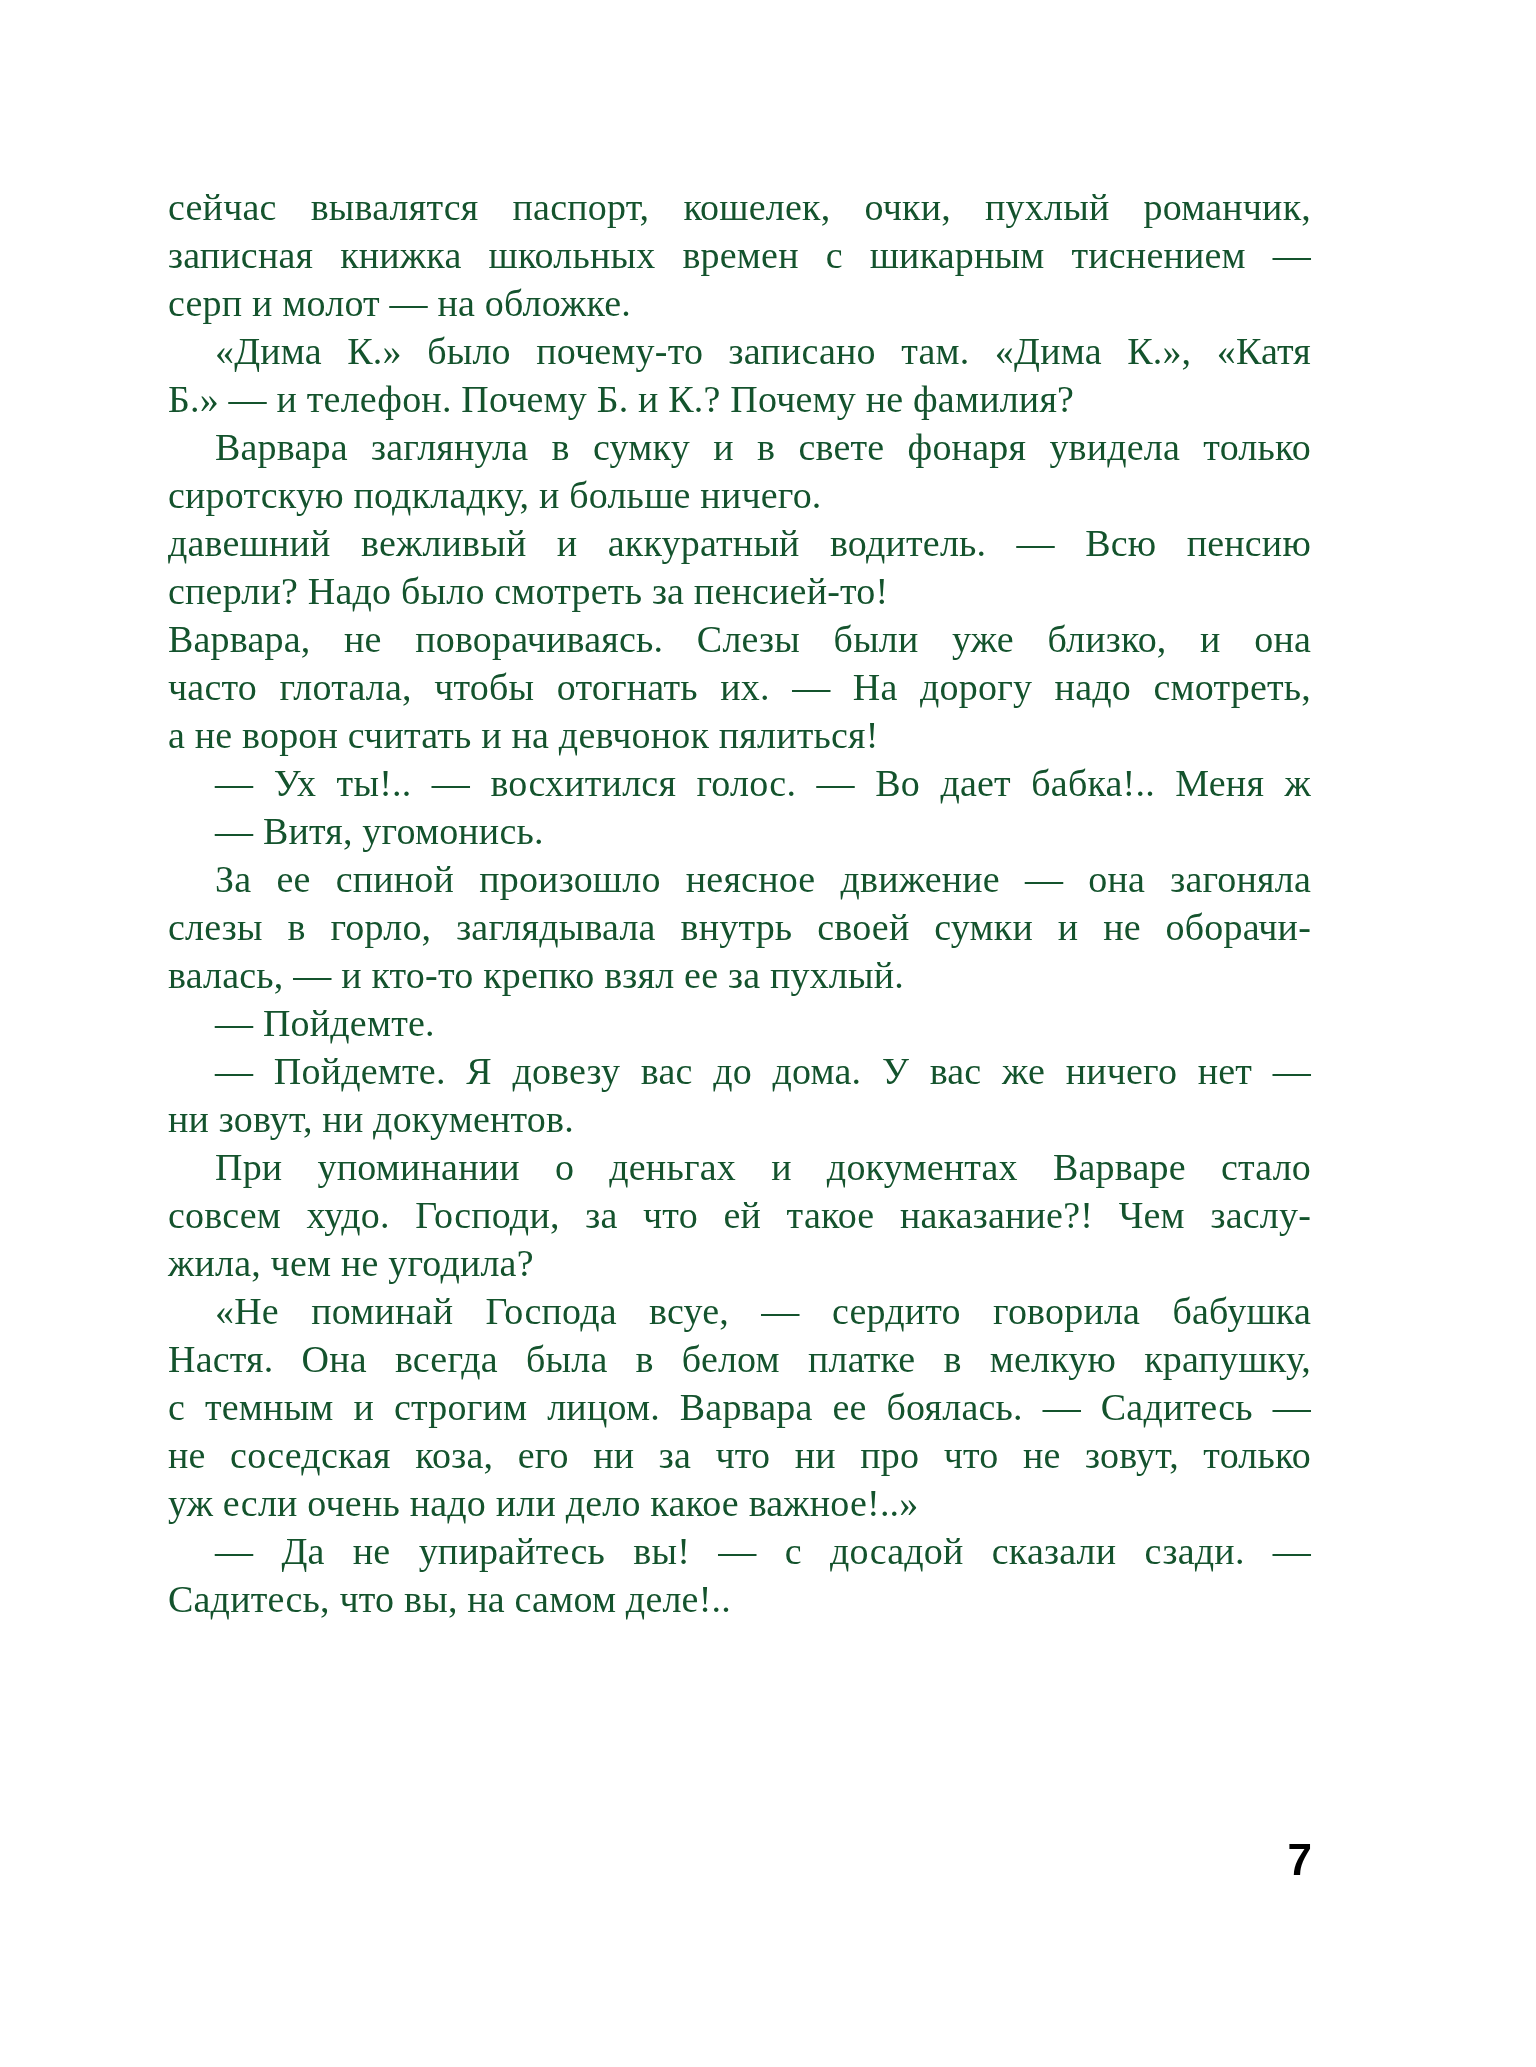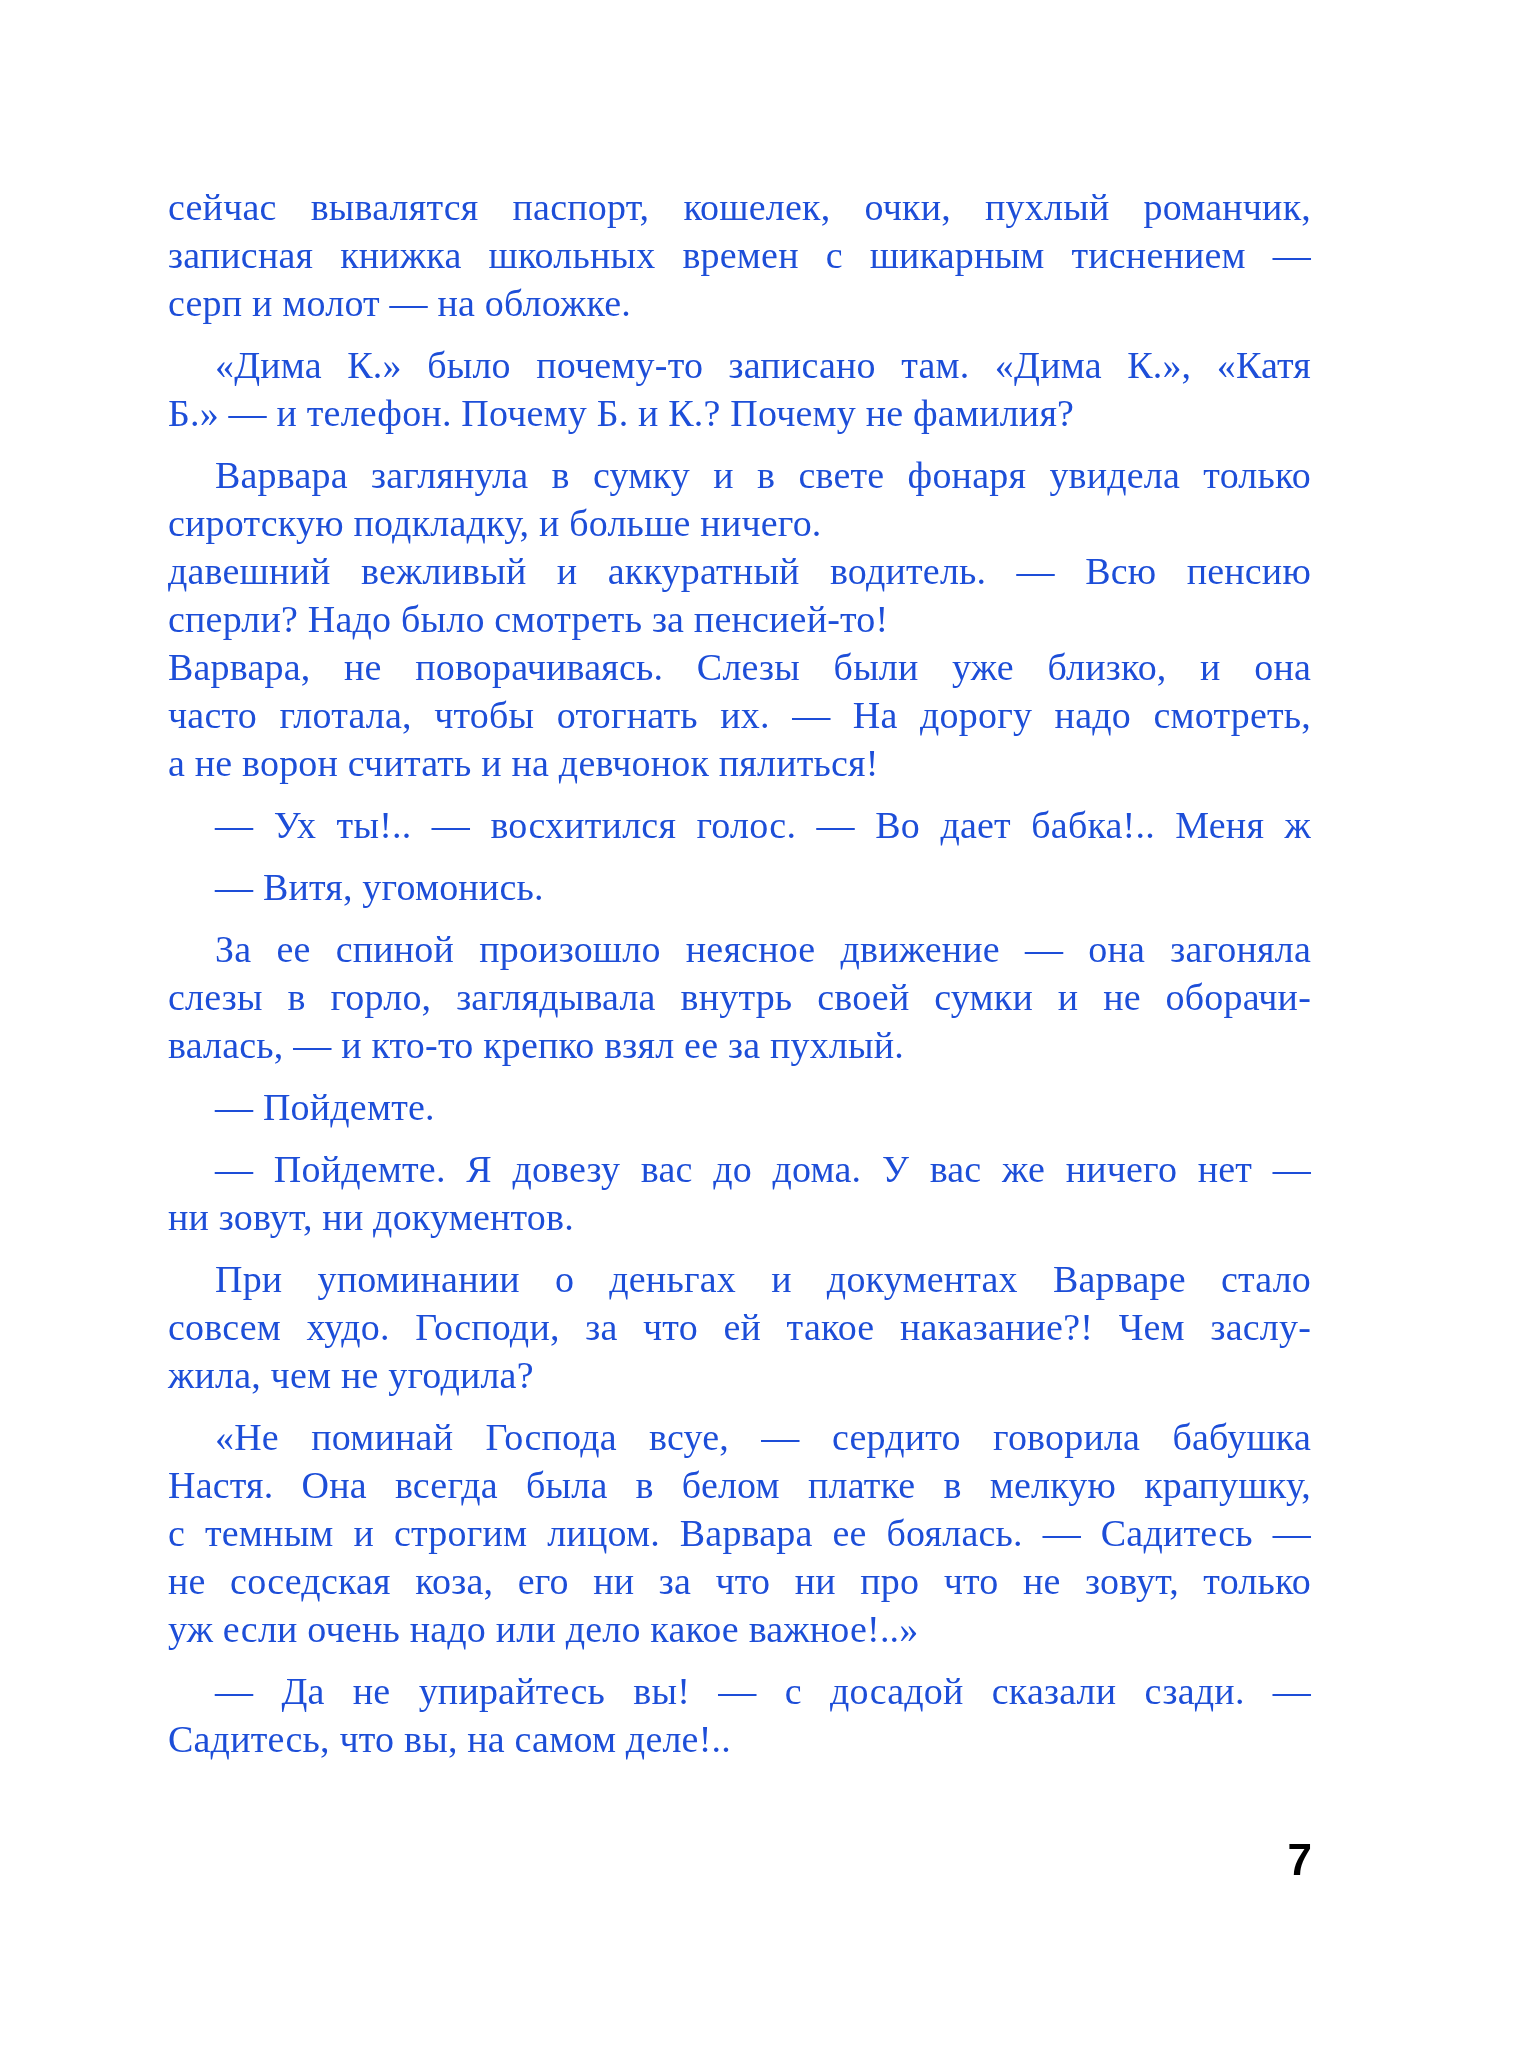--- a/index.html
+++ b/index.html
@@ -18,38 +18,37 @@
     position: absolute;
     inset: 0;
   }
   .text-block {
     position: absolute;
     left: 168px;
     top: 183px;
     width: 1143px;
     font-size: 38px;
     line-height: 48px;
-    color: #1d4ed8;
+    color: #14532d;
     letter-spacing: 0.2px;
   }
   .para {
     margin: 0;
     padding: 0;
   }
   .line {
     text-align: justify;
     text-align-last: justify;
     white-space: normal;
   }
   .line.para-end {
     text-align-last: left;
   }
   .line.indented {
     text-indent: 47px;
-    margin-top: 14px;
   }
   .folio {
     position: absolute;
     left: 168px;
     top: 1838px;
     width: 1144px;
     text-align: right;
     font-family: "Liberation Sans", "DejaVu Sans", sans-serif;
     font-size: 44px;
     font-weight: 700;

